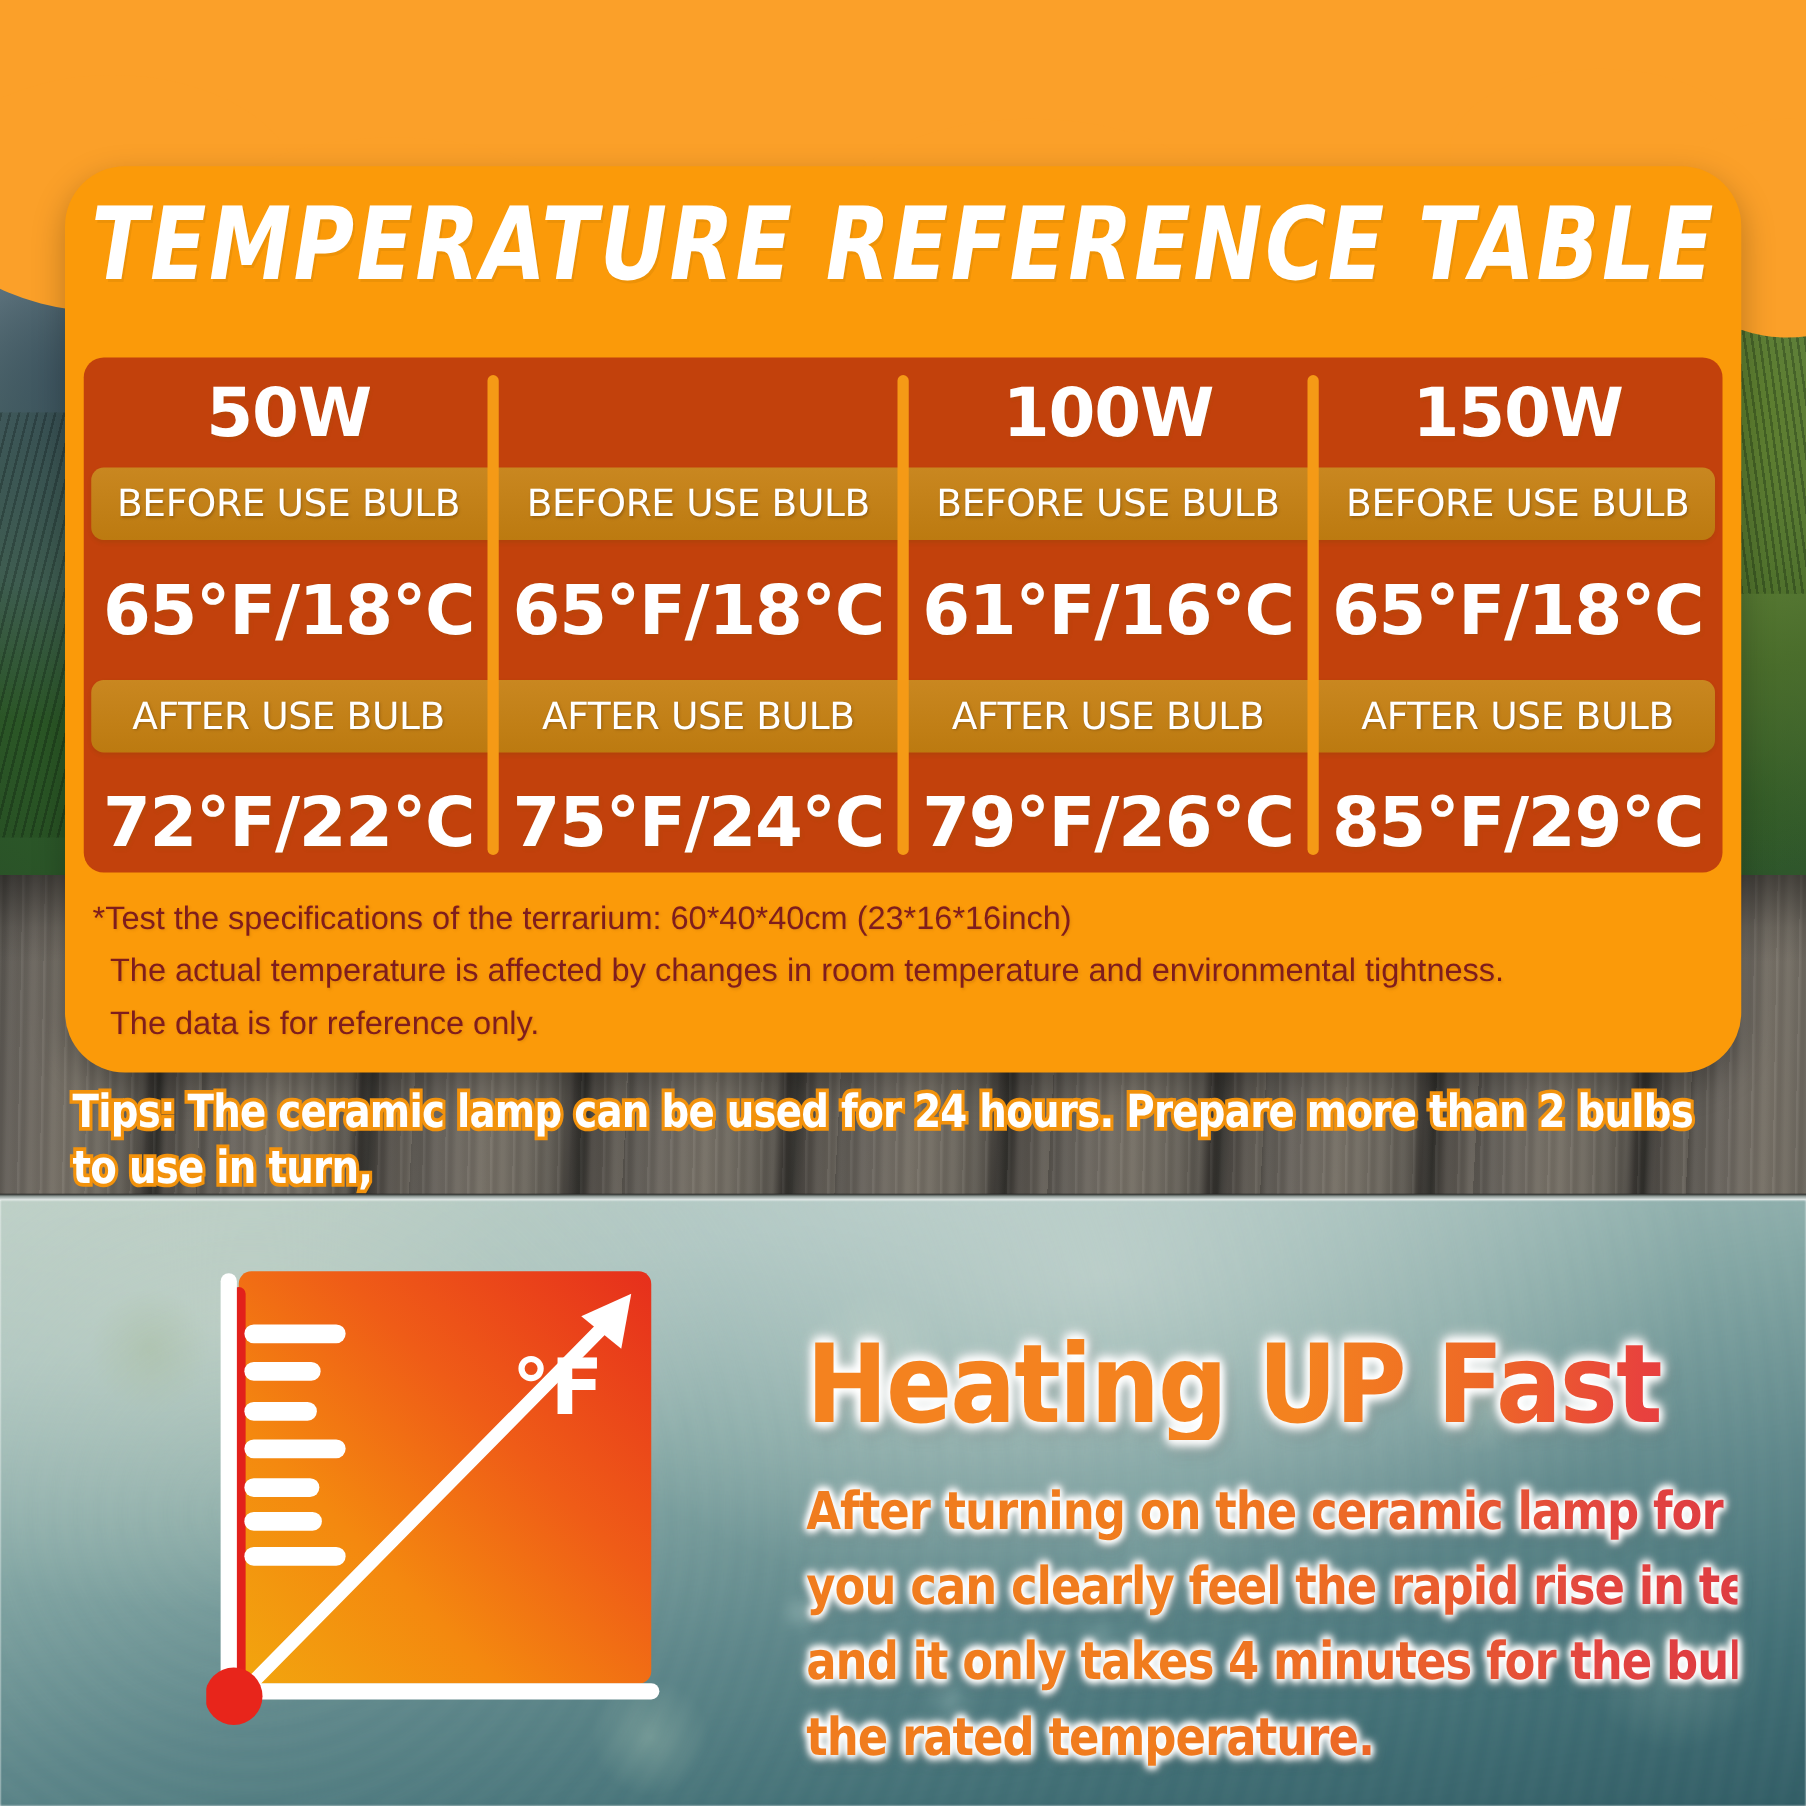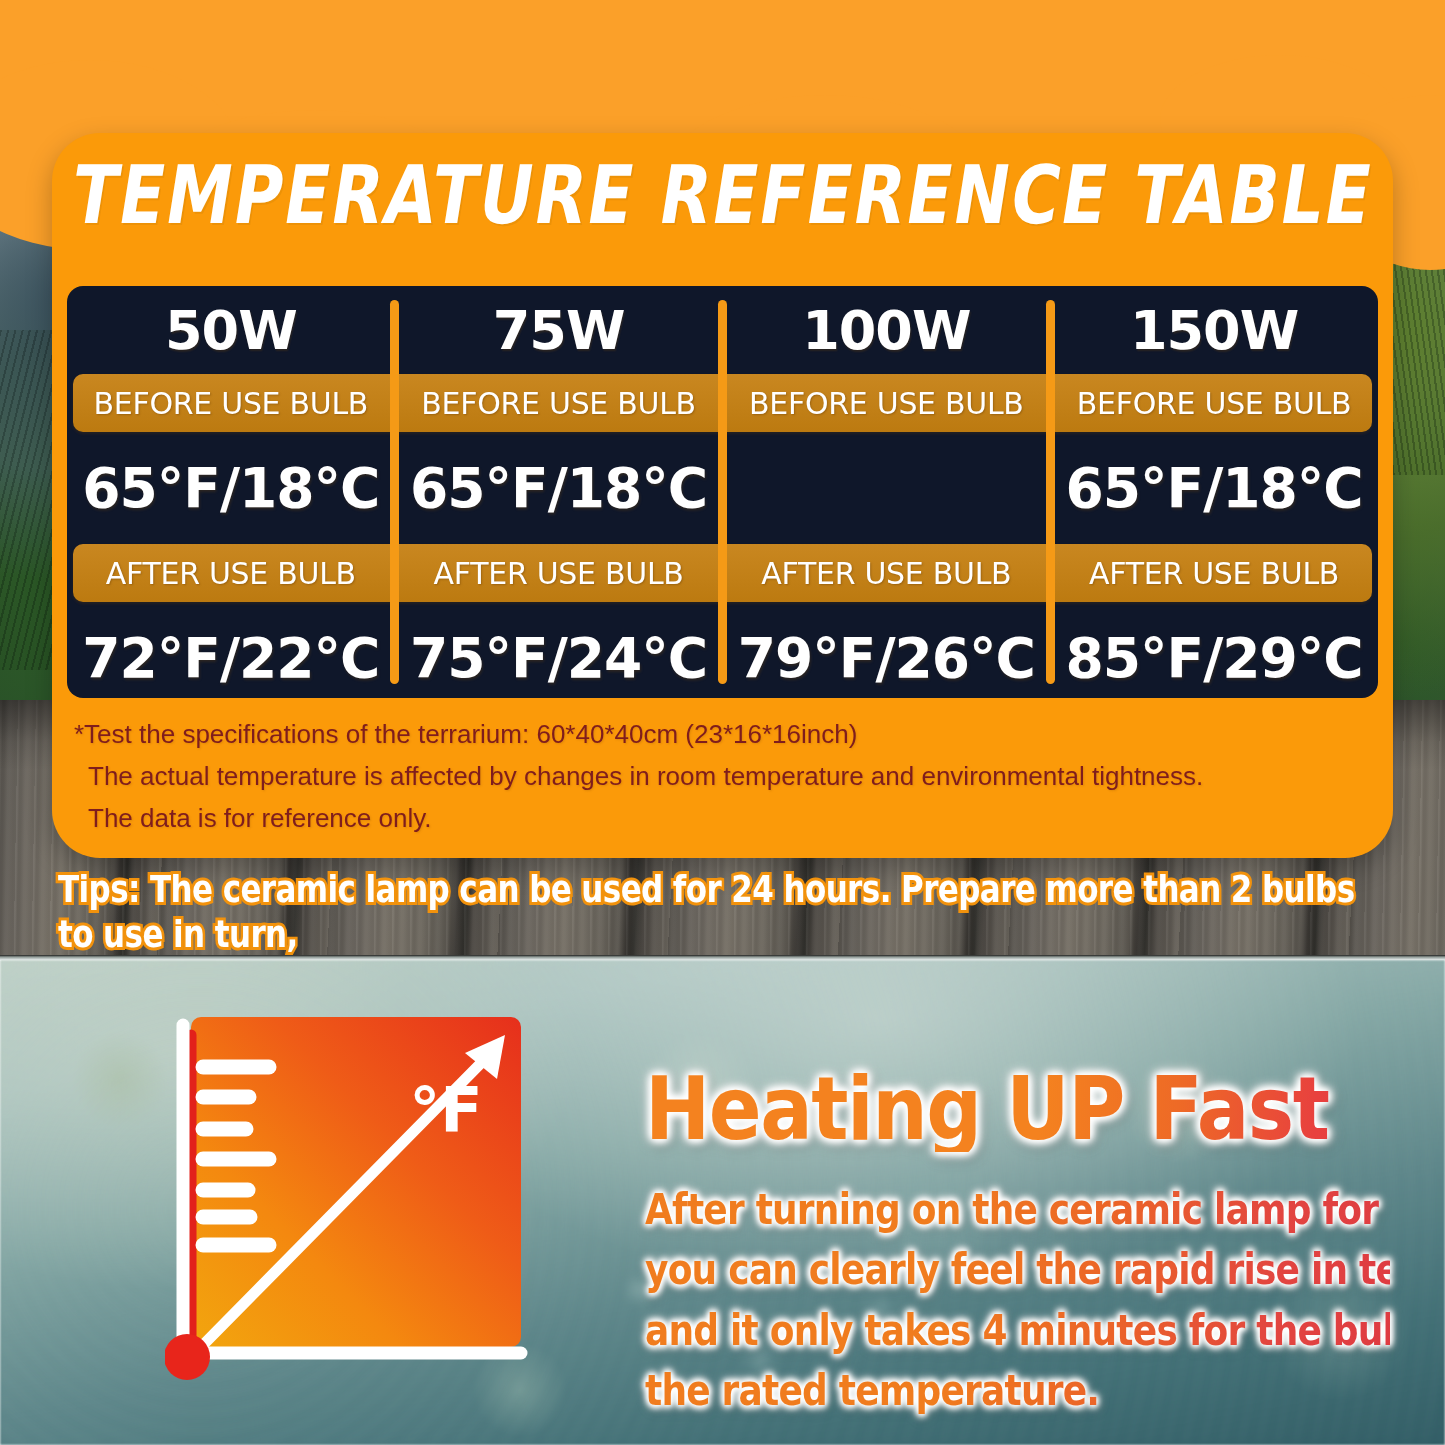--- a/index.html
+++ b/index.html
@@ -125,21 +125,21 @@
     font-family:"DejaVu Sans", sans-serif;
     transform:skewX(-9deg) scaleY(1.22);
     line-height:1;
     text-shadow:2px 2px 0 rgba(180,110,0,.18);
   }
 
   
   .table-wrap{
     position:absolute; left:15px; top:153px;
     width:1311px; height:412px;
-    background:#0f172a;
+    background:#c2410c;
     border-radius:16px;
     overflow:hidden;
   }
   .table-grid{
     position:absolute; left:0; top:0;
     width:1311px; height:412px;
     display:flex;
   }
   .col{
     flex:1 1 0;
@@ -347,30 +347,30 @@
 
           <div class="col">
             <div class="cell cell-watt">50W</div>
             <div class="cell cell-label cell-label-1">BEFORE USE BULB</div>
             <div class="cell cell-temp  cell-temp-1">65°F/18°C</div>
             <div class="cell cell-label cell-label-2">AFTER USE BULB</div>
             <div class="cell cell-temp  cell-temp-2">72°F/22°C</div>
           </div>
 
           <div class="col">
-            <div class="cell cell-watt">75W</div>
             <div class="cell cell-label cell-label-1">BEFORE USE BULB</div>
             <div class="cell cell-temp  cell-temp-1">65°F/18°C</div>
             <div class="cell cell-label cell-label-2">AFTER USE BULB</div>
             <div class="cell cell-temp  cell-temp-2">75°F/24°C</div>
           </div>
 
           <div class="col">
             <div class="cell cell-watt">100W</div>
             <div class="cell cell-label cell-label-1">BEFORE USE BULB</div>
+            <div class="cell cell-temp  cell-temp-1">61°F/16°C</div>
             <div class="cell cell-label cell-label-2">AFTER USE BULB</div>
             <div class="cell cell-temp  cell-temp-2">79°F/26°C</div>
           </div>
 
           <div class="col">
             <div class="cell cell-watt">150W</div>
             <div class="cell cell-label cell-label-1">BEFORE USE BULB</div>
             <div class="cell cell-temp  cell-temp-1">65°F/18°C</div>
             <div class="cell cell-label cell-label-2">AFTER USE BULB</div>
             <div class="cell cell-temp  cell-temp-2">85°F/29°C</div>

